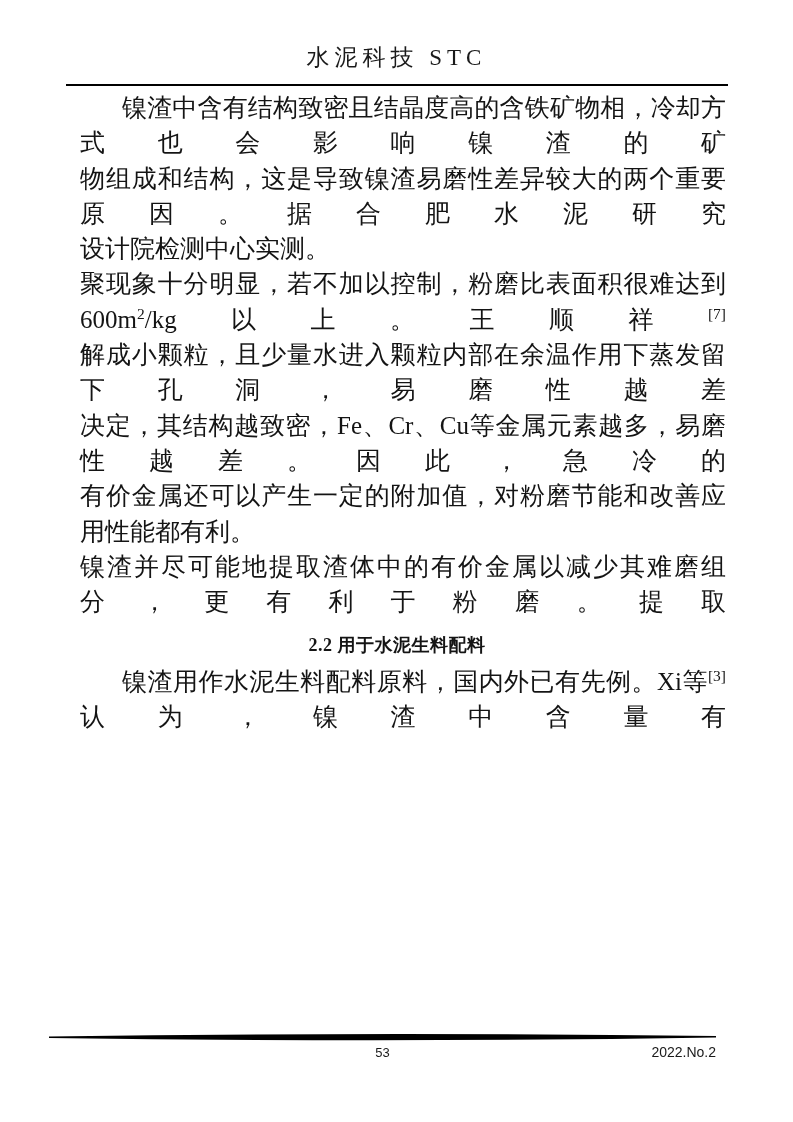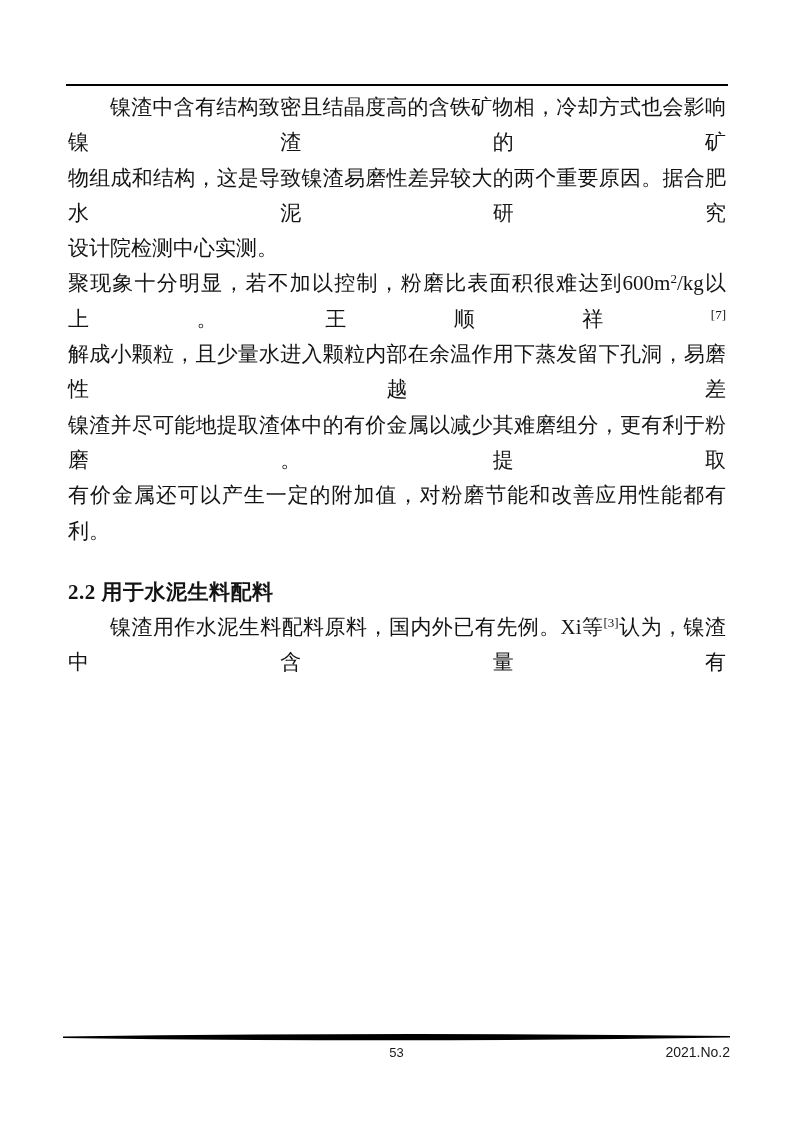--- a/index.html
+++ b/index.html
@@ -20,40 +20,42 @@
     color:#1a1a1a;
   }
   .header-rule{
     position:absolute;top:84px;left:66px;right:65px;
     height:2px;background:#000;
   }
   .doc-body{
     position:absolute;top:90px;left:68px;width:658px;
   }
   .line{
-    font-size:21px;
+    font-size:25px;
     line-height:35.3px;
     text-align:justify;
     text-align-last:justify;
     text-justify:inter-character;
     white-space:normal;
+    margin-left:12px;
   }
   .line.indent{text-indent:42px;}
   .line.last{text-align-last:left;}
   .heading{
-    font-size:21px;
+    font-size:18px;
     font-weight:bold;
     line-height:35.3px;
-    margin-top:26px;
+    margin-top:9px;
     letter-spacing:0.5px;
+    text-align:center;
   }
   sup{font-size:62%;line-height:0;vertical-align:0.55em;}
   sub{font-size:62%;line-height:0;vertical-align:-0.18em;}
   .footer{
-    position:absolute;left:63px;top:1033px;width:667px;
+    position:absolute;left:49px;top:1033px;width:667px;
   }
   .footer-rule{display:block;width:100%;height:10px;}
   .footer-rule path{fill:#000;}
   .footer-row{
     position:relative;height:20px;margin-top:0px;
     font-family:"Liberation Sans","DejaVu Sans",sans-serif;
   }
   .page-number{
     position:absolute;left:0;right:0;top:2px;
     text-align:center;font-size:13px;color:#1a1a1a;
@@ -61,44 +63,46 @@
   .issue-label{
     position:absolute;right:0;top:1px;
     font-size:14px;color:#1a1a1a;
   }
 </style>
 </head>
 <body>
 
 <div class="page">
 
+  <div class="journal-title">水泥科技 STC</div>
 
   <div class="header-rule"></div>
 
   <main class="doc-body">
       <div>
         <div class="line indent">镍渣中含有结构致密且结晶度高的含铁矿物相，冷却方式也会影响镍渣的矿</div>
         <div class="line">物组成和结构，这是导致镍渣易磨性差异较大的两个重要原因。据合肥水泥研究</div>
         <div class="line last">设计院检测中心实测。</div>
       </div>
       <div>
         <div class="line">聚现象十分明显，若不加以控制，粉磨比表面积很难达到600m<sup>2</sup>/kg以上。王顺祥<sup>[7]</sup></div>
         <div class="line">解成小颗粒，且少量水进入颗粒内部在余温作用下蒸发留下孔洞，易磨性越差</div>
+        <div class="line">决定，其结构越致密，Fe、Cr、Cu等金属元素越多，易磨性越差。因此，急冷的</div>
+        <div class="line last">有价金属还可以产生一定的附加值，对粉磨节能和改善应用性能都有利。</div>
         <div class="line">镍渣并尽可能地提取渣体中的有价金属以减少其难磨组分，更有利于粉磨。提取</div>
-        <div class="line last">有价金属还可以产生一定的附加值，对粉磨节能和改善应用性能都有利。</div>
       </div>
       <div class="heading">2.2 用于水泥生料配料</div>
       <div>
         <div class="line indent">镍渣用作水泥生料配料原料，国内外已有先例。Xi等<sup>[3]</sup>认为，镍渣中含量有</div>
       </div>
     </main>
 
   <div class="footer">
     <svg class="footer-rule" viewBox="0 0 666 10" preserveAspectRatio="none" aria-hidden="true">
       <path d="M0,3.6 Q333,-1.4 666,3.1 L666,4.6 Q333,9.8 0,4.9 Z"></path>
     </svg>
     <div class="footer-row">
       <span class="page-number">53</span>
-      <span class="issue-label">2021.No.2</span>
+      <span class="issue-label">2022.No.2</span>
     </div>
   </div>
 
 </div>
 
 </body></html>

